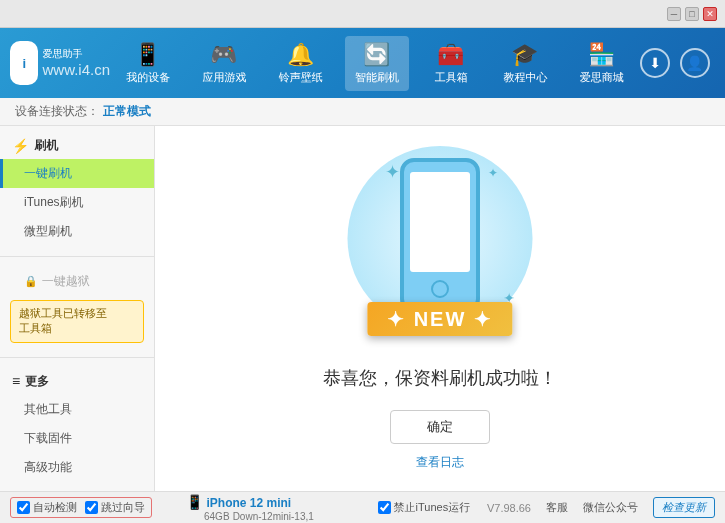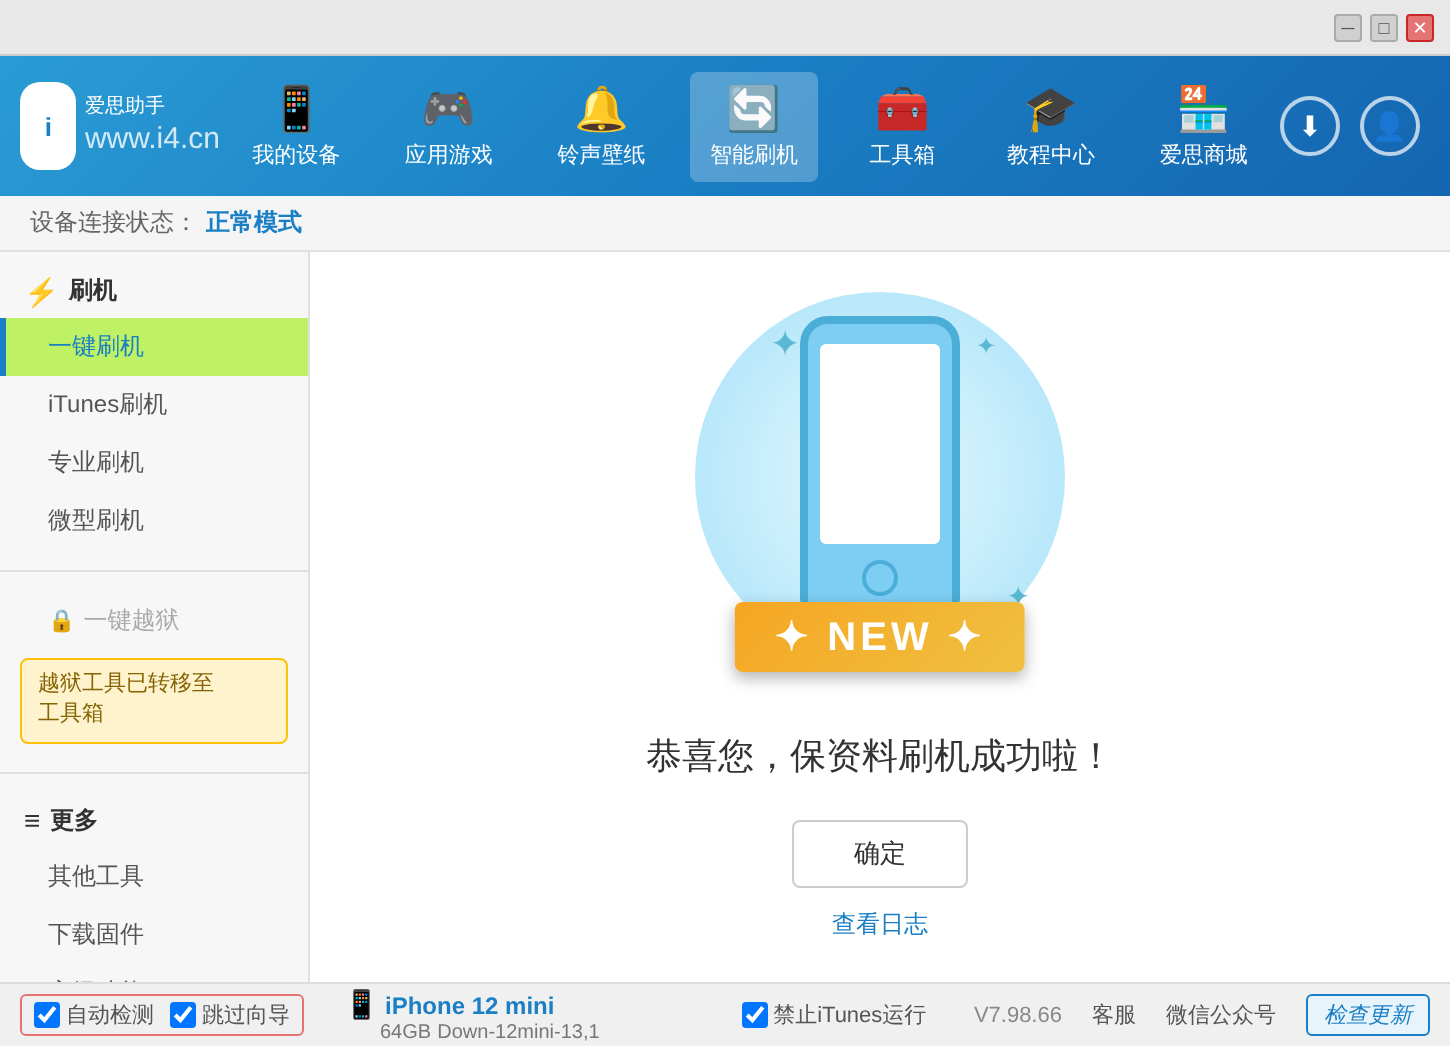--- a/index.html
+++ b/index.html
@@ -219,21 +219,21 @@
       position: relative;
     }
 
     .success-text {
       font-size: 18px;
       color: #333;
       margin-bottom: 20px;
     }
 
     .confirm-btn {
-      width: 88px;
+      width: 100px;
       height: 34px;
       background: white;
       border: 1px solid #ccc;
       border-radius: 4px;
       cursor: pointer;
       font-size: 13px;
       color: #333;
       margin-bottom: 10px;
     }
 
@@ -252,21 +252,21 @@
       display: flex;
       align-items: center;
       justify-content: space-between;
       padding: 0 10px;
       font-size: 11px;
       color: #555;
     }
     .bottom-left {
       display: flex;
       align-items: center;
-      gap: 10px;
+      gap: 24px;
     }
     .checkbox-item {
       display: flex;
       align-items: center;
       gap: 3px;
     }
     .checkbox-item input {
       cursor: pointer;
     }
     .device-info {
@@ -385,23 +385,20 @@
     <div class="sidebar-section">
       <div class="sidebar-header">
         <span class="sidebar-header-icon">⚡</span>
         <span>刷机</span>
       </div>
       <div class="sidebar-item active">
         <span>一键刷机</span>
       </div>
       <div class="sidebar-item">
         <span>iTunes刷机</span>
-      </div>
-      <div class="sidebar-item">
-        <span>专业刷机</span>
       </div>
       <div class="sidebar-item">
         <span>微型刷机</span>
       </div>
     </div>
 
     <div class="sidebar-divider"></div>
 
     <div class="sidebar-section">
       <div class="sidebar-item-disabled">

